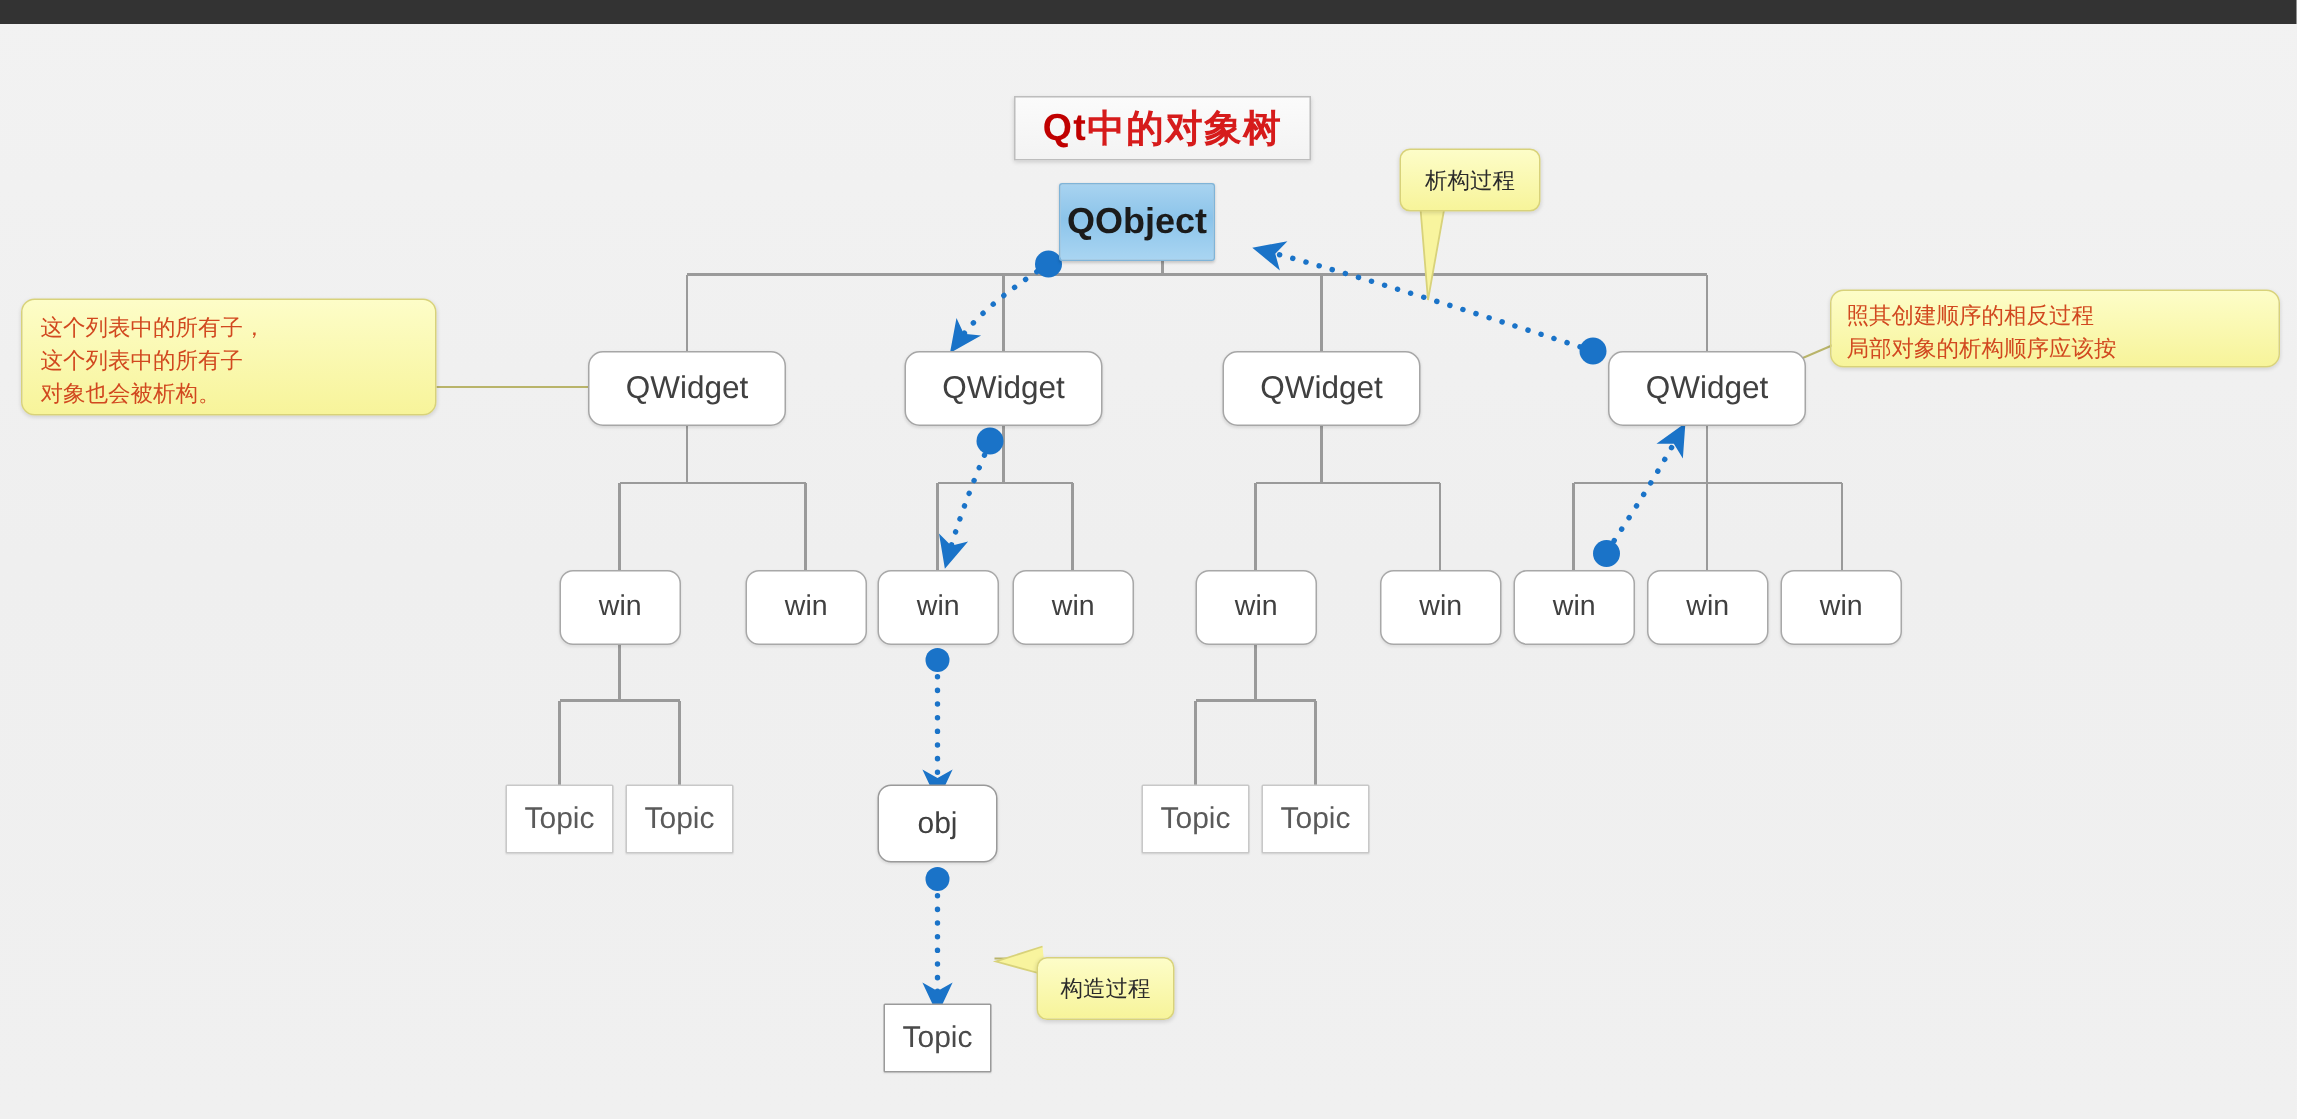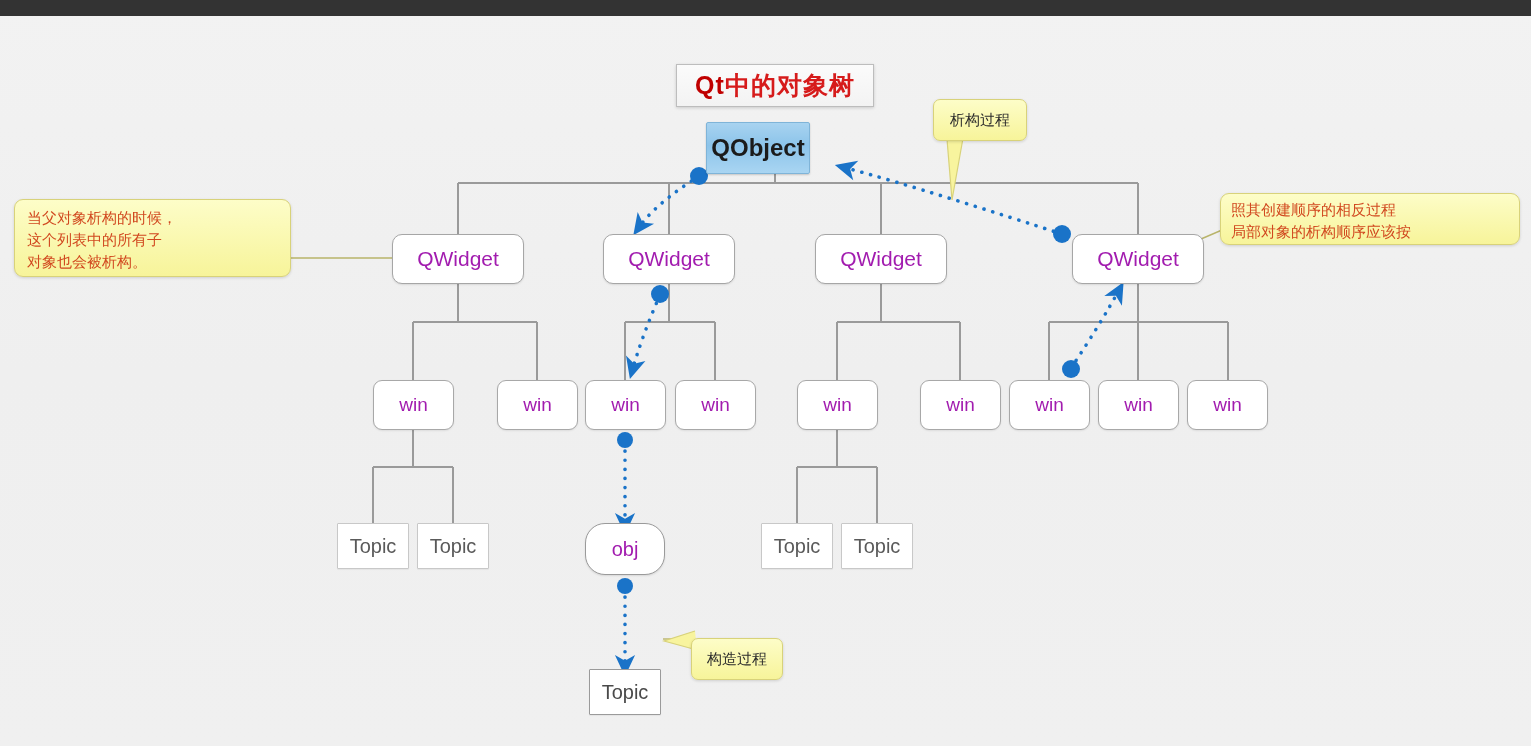--- a/index.html
+++ b/index.html
@@ -18,42 +18,42 @@
     position:absolute;left:0;top:0;width:1531px;height:16px;
     background:#333333;
   }
   svg#wires{position:absolute;left:0;top:0;width:1531px;height:746px;pointer-events:none;}
 
   .node{
     position:absolute;
     box-sizing:border-box;
     display:flex;align-items:center;justify-content:center;
     background:#ffffff;
-    color:#a21caf;
+    color:#404040;
     white-space:nowrap;
   }
   .node.qobject{
     background:linear-gradient(180deg,#a8d3f0 0%,#8cc4ea 45%,#a9d5f2 100%);
     border:1px solid #7fb4d8;
     border-radius:2px;
     font-weight:bold;font-size:24px;color:#1b1b1b;
     box-shadow:0 1px 2px rgba(0,0,0,.18);
   }
   .node.qwidget{
     border:1px solid #a6a6a6;border-radius:10px;
     font-size:21px;
     box-shadow:0 1px 2px rgba(0,0,0,.10);
   }
   .node.win{
     border:1px solid #a8a8a8;border-radius:9px;
     font-size:19px;
     box-shadow:0 1px 2px rgba(0,0,0,.08);
   }
   .node.obj{
-    border:1px solid #9a9a9a;border-radius:20px;
+    border:1px solid #9a9a9a;border-radius:9px;
     font-size:20px;
     box-shadow:0 1px 2px rgba(0,0,0,.10);
   }
   .node.topic{
     border:1px solid #c8c8c8;border-radius:1px;
     font-size:20px;color:#5a5a5a;
     box-shadow:0 1px 1px rgba(0,0,0,.05);
   }
   .node.topic.dark{border:1px solid #9a9a9a;color:#4a4a4a;}
 
@@ -246,21 +246,21 @@
 
   <div class="node obj" style="left:585px;top:523px;width:80px;height:52px;">
     <span>obj</span>
   </div>
 
   <div class="node topic dark" style="left:589px;top:669px;width:72px;height:46px;">
     <span>Topic</span>
   </div>
 
   <div class="note" style="left:14px;top:199px;width:277px;height:78px;">
-    <span class="ln">当父对象析构的时候，</span>
+    <span class="ln">这个列表中的所有子，</span>
     <span class="ln">这个列表中的所有子</span>
     <span class="ln">对象也会被析构。</span>
   </div>
 
   <div class="note" style="left:1220px;top:193px;width:300px;height:52px;padding:6px 10px;">
     <span class="ln">照其创建顺序的相反过程</span>
     <span class="ln">局部对象的析构顺序应该按</span>
   </div>
 
   <div class="note small" style="left:933px;top:99px;width:94px;height:28px;">

